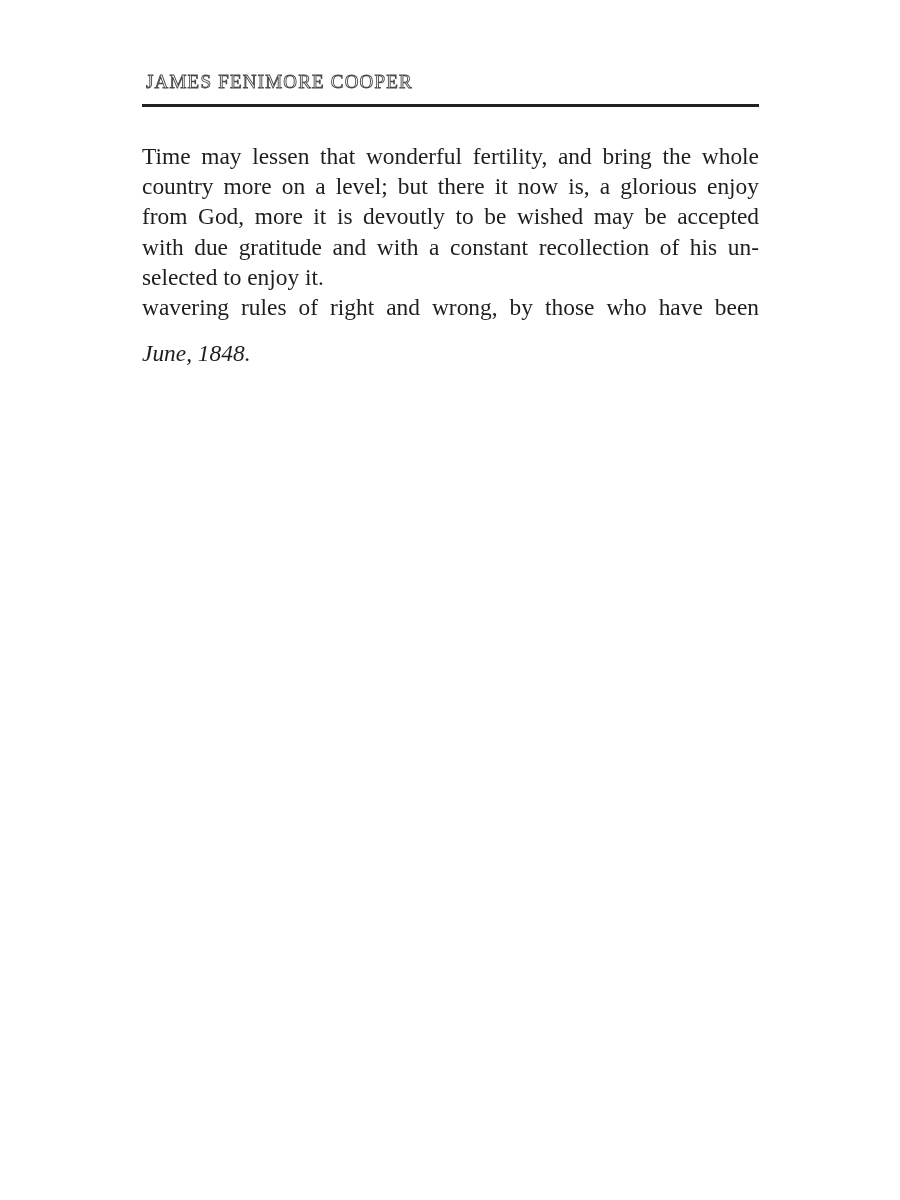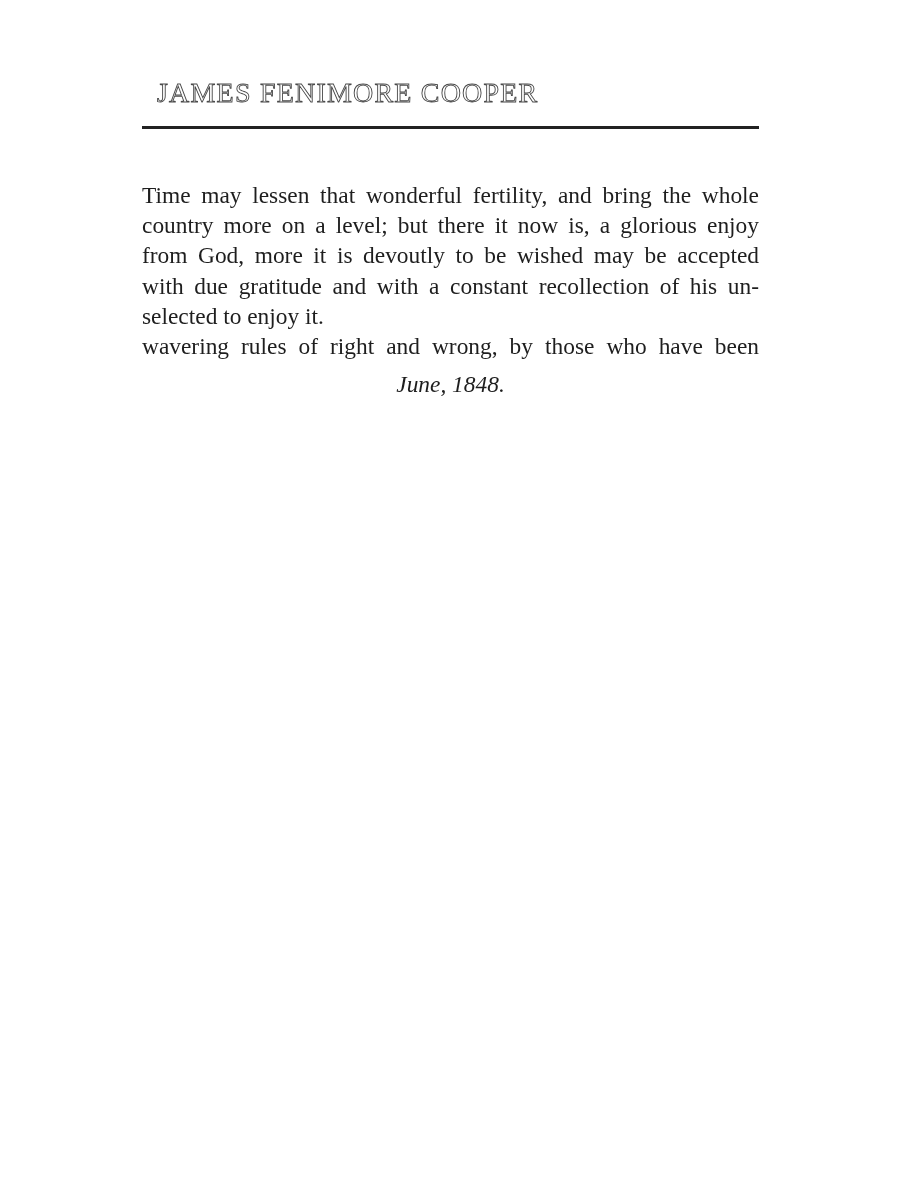--- a/index.html
+++ b/index.html
@@ -14,62 +14,62 @@
       overflow: hidden;
     }
     .page {
       position: absolute;
       left: 142px;
       top: 62px;
       width: 617px;
     }
     .running-head {
       font-family: "Liberation Serif", "DejaVu Serif", serif;
-      font-size: 28px;
+      font-size: 19px;
       letter-spacing: 1.2px;
       color: #ffffff;
       -webkit-text-stroke: 0.9px #4a4a4a;
       line-height: 32px;
       height: 34px;
       white-space: nowrap;
       font-weight: normal;
-      margin: 15px;
+      margin: 4px;
     }
     .rule {
       height: 3px;
       background: #222222;
       width: 617px;
       margin-top: 3px;
     }
     .body-text {
-      margin-top: 51px;
+      margin-top: 34px;
       font-family: "Liberation Serif", "DejaVu Serif", serif;
       font-size: 23.4px;
       line-height: 30.2px;
       color: #1e1e1e;
       text-align: justify;
     }
     .line {
       display: block;
       text-align: justify;
       text-align-last: justify;
       white-space: nowrap;
       height: 30.2px;
     }
     .line.last {
       text-align-last: left;
     }
     .signoff {
-      margin-top: 8px;
+      margin-top: 16px;
       font-family: "Liberation Serif", "DejaVu Serif", serif;
       font-style: italic;
       font-size: 23.4px;
       line-height: 30px;
       color: #1e1e1e;
-      text-align: center;
+      text-align: left;
     }
   </style>
 </head>
 <body>
 
 <div class="page">
   <h1 class="running-head">JAMES FENIMORE COOPER</h1>
   <div class="rule"></div>
 
   <div class="body-text">

